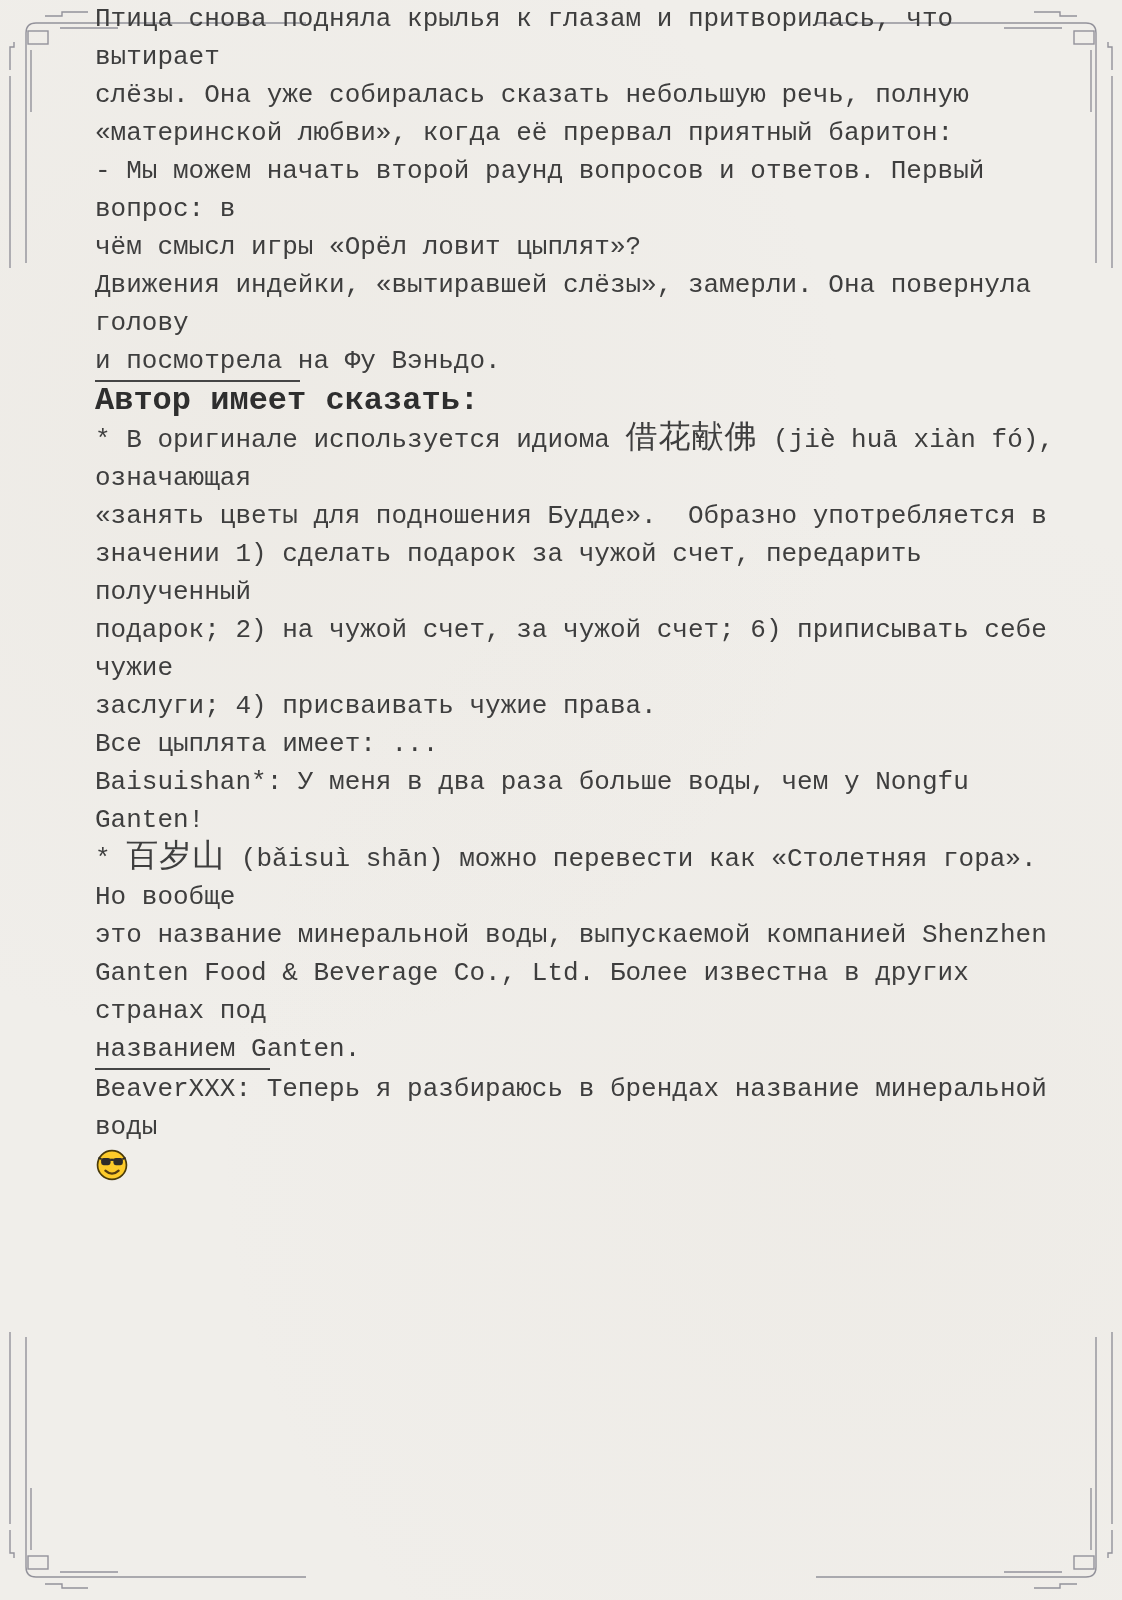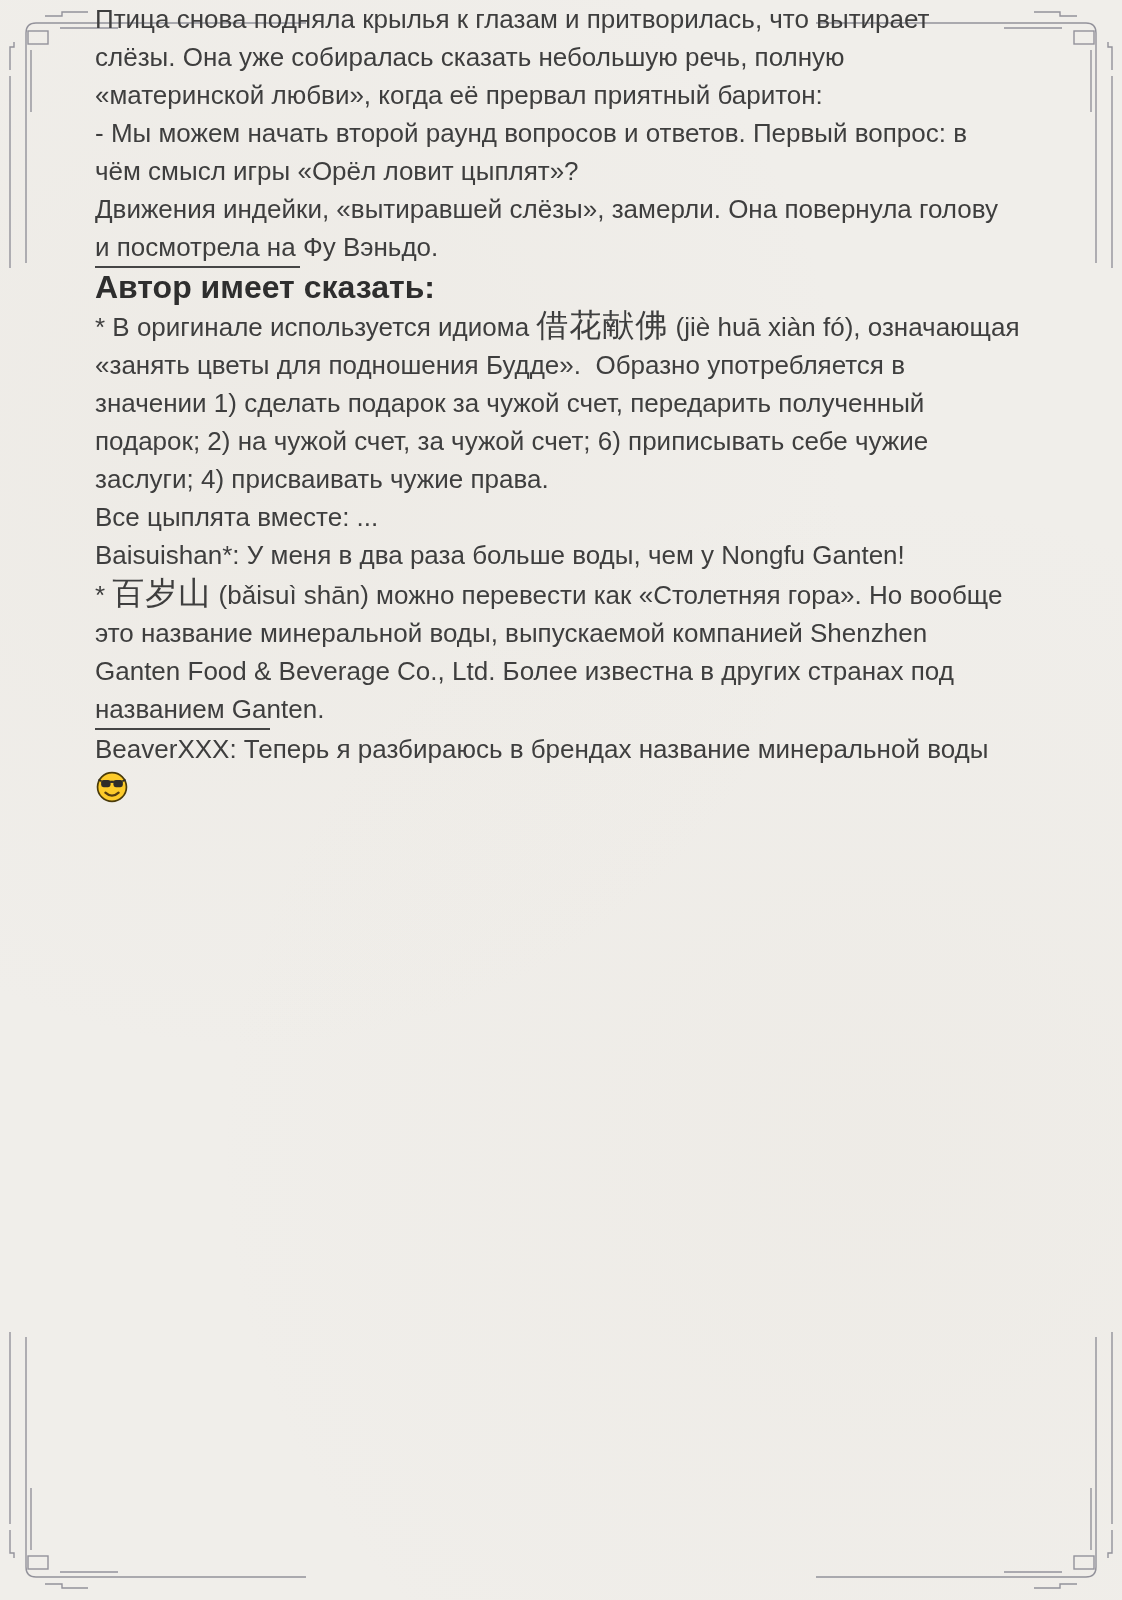--- a/index.html
+++ b/index.html
@@ -5,21 +5,21 @@
   html, body { margin: 0; padding: 0; background: #e8e6e1; }
   .page {
     position: relative;
     width: 1122px;
     height: 1600px;
     margin: 0 auto;
     background:
       radial-gradient(circle at 22% 28%, rgba(214,204,188,0.10), transparent 42%),
       radial-gradient(circle at 78% 72%, rgba(214,204,188,0.08), transparent 46%),
       #f0eeea;
-    font-family: Liberation Sans, sans-serif;
+    font-family: Liberation Mono, monospace;
     color: #3e3e3e;
     overflow: hidden;
   }
   .frame { position: absolute; left: 0; top: 0; }
   .content {
     position: absolute;
     left: 95px;
     top: 0;
     width: 960px;
     font-size: 26px;
@@ -90,21 +90,21 @@
       <div>
         <span>* В оригинале используется идиома </span><span class="cjk">借花献佛</span><span> (jiè huā xiàn fó), означающая</span>
       </div>
       <div class="lines">«занять цветы для подношения Будде».  Образно употребляется в
 значении 1) сделать подарок за чужой счет, передарить полученный
 подарок; 2) на чужой счет, за чужой счет; 6) приписывать себе чужие
 заслуги; 4) присваивать чужие права.</div>
     </div>
 
 
-    <p class="chorus2">Все цыплята вместе: ...</p>
+    <p class="chorus2">Все цыплята имеет: ...</p>
 
     <p class="baisui">Baisuishan*: У меня в два раза больше воды, чем у Nongfu Ganten!</p>
 
     <div class="footnote fn2">
       <div>
         <span>* </span><span class="cjk">百岁山</span><span> (bǎisuì shān) можно перевести как «Столетняя гора». Но вообще</span>
       </div>
       <div class="lines">это название минеральной воды, выпускаемой компанией Shenzhen
 Ganten Food &amp; Beverage Co., Ltd. Более известна в других странах под
 названием Ganten.</div>

